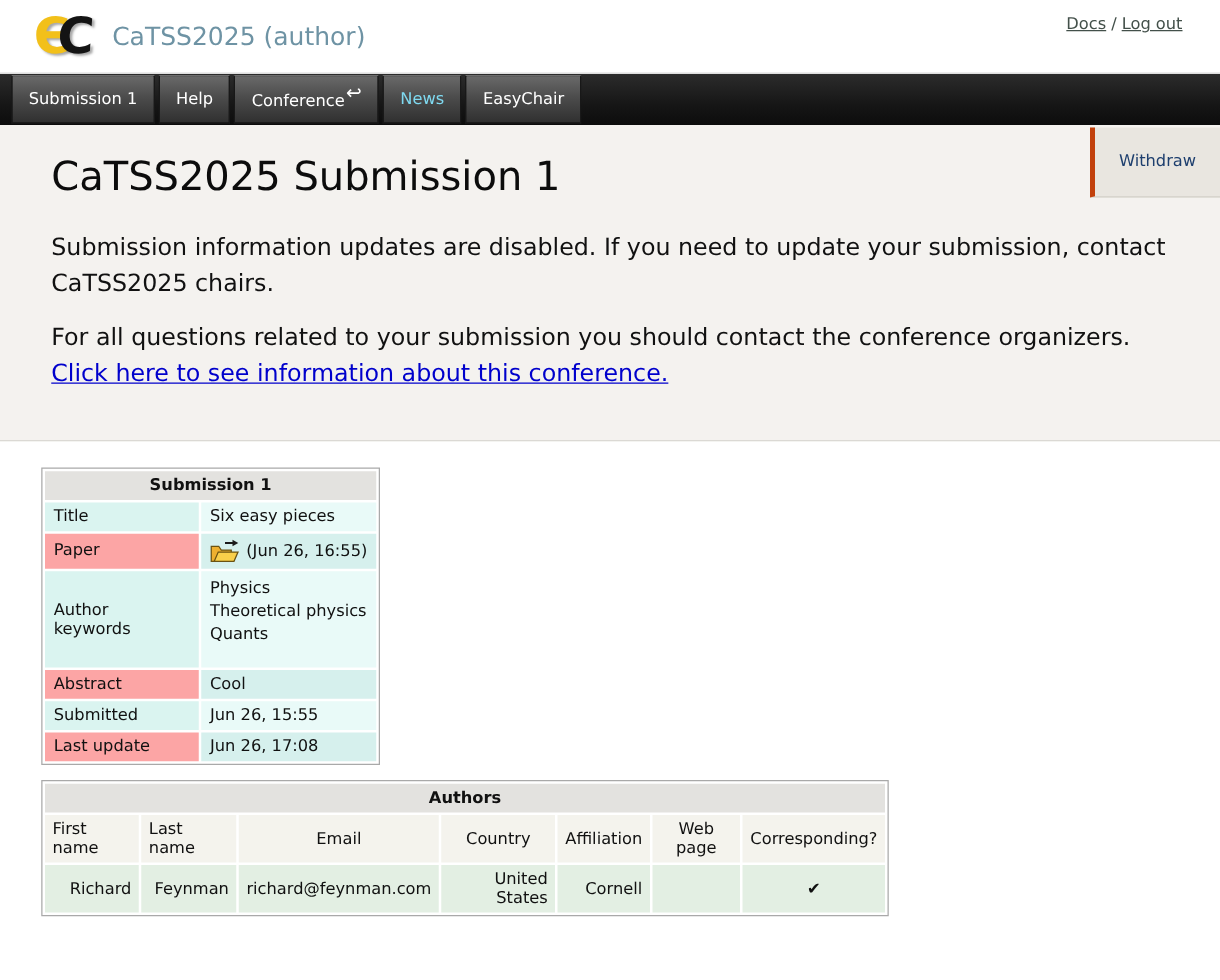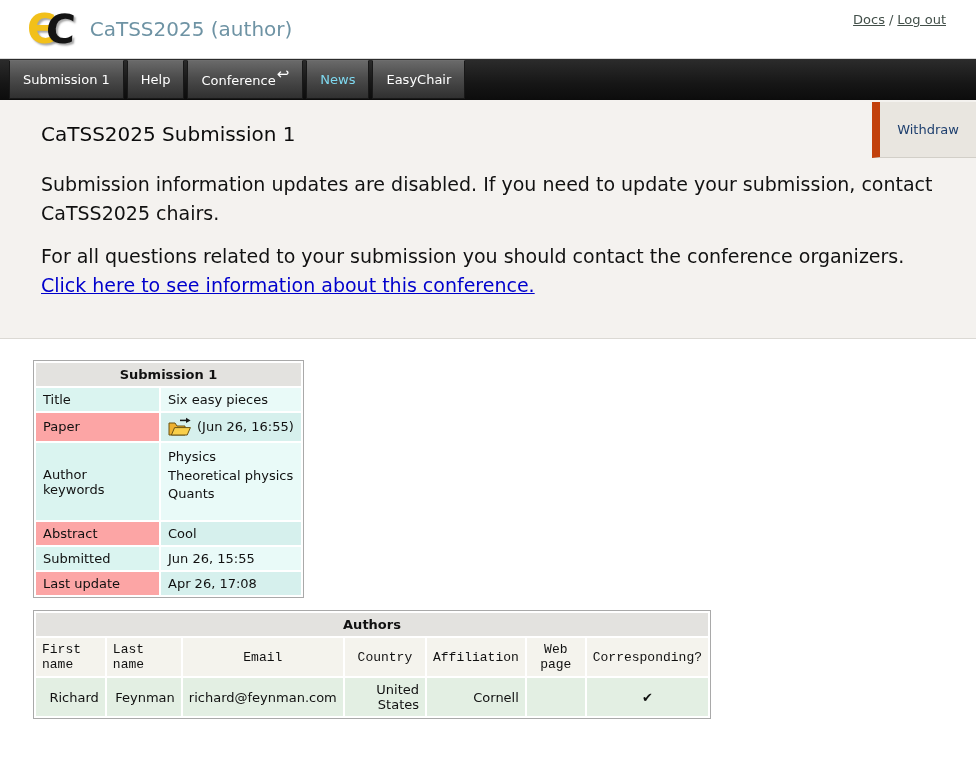--- a/index.html
+++ b/index.html
@@ -106,32 +106,32 @@
     padding: 16px 38px 24px 41px;
     min-height: 165px;
   }
   .withdraw-tab {
     position: absolute;
     top: 2px;
     right: 0;
     width: 104px;
     height: 56px;
     background: #e9e6e0;
-    border-left: 8px solid #c2410c;
+    border-left: 4px solid #c2410c;
     border-bottom: 1px solid #d2cfc8;
     display: flex;
     align-items: center;
     justify-content: center;
     color: #1e3f6e;
     font-size: 13px;
     cursor: pointer;
   }
   .page-title {
     margin: 6px 0 24px 0;
-    font-size: 20px;
+    font-size: 32px;
     font-weight: 400;
     color: #0c0c0c;
   }
   .intro p { margin: 13px 0; font-size: 19px; line-height: 1.55; }
   .blue-link {
     color: #0000cc;
     text-decoration: underline;
     cursor: pointer;
   }
 
@@ -164,21 +164,21 @@
 
   .authors-table { width: 678px; }
   .authors-table col.c-first { width: 78px; }
   .authors-table col.c-last { width: 77px; }
   .authors-table col.c-email { width: 152px; }
   .authors-table col.c-country { width: 97px; }
   .authors-table col.c-affil { width: 71px; }
   .authors-table col.c-web { width: 76px; }
   .authors-table col.c-corr { width: 111px; }
   .authors-table td { padding: 4px 6px; text-align: right; }
-  .authors-table tr.col-head td { background: #f4f3ed; text-align: center; font-family: Liberation Mono, monospace; }
+  .authors-table tr.col-head td { background: #f4f3ed; text-align: center; }
   .authors-table tr.col-head td.left { text-align: left; }
   .authors-table tr.author-row td { background: #e3efe3; }
   .authors-table tr.author-row td.center { text-align: center; }
 </style>
 </head>
 <body>
 
 <div class="screen">
 
   <header class="app-header">
@@ -250,21 +250,21 @@
       <tr class="row-dark">
         <td class="lbl">Abstract</td>
         <td class="val">Cool</td>
       </tr>
       <tr class="row-light">
         <td class="lbl">Submitted</td>
         <td class="val">Jun 26, 15:55</td>
       </tr>
       <tr class="row-dark">
         <td class="lbl">Last update</td>
-        <td class="val">Apr 26, 17:08</td>
+        <td class="val">Jun 26, 17:08</td>
       </tr>
     </tbody>
       </table>
 
     <table class="ec authors-table">
       <colgroup>
         <col class="c-first">
           <col class="c-last">
           <col class="c-email">
           <col class="c-country">

